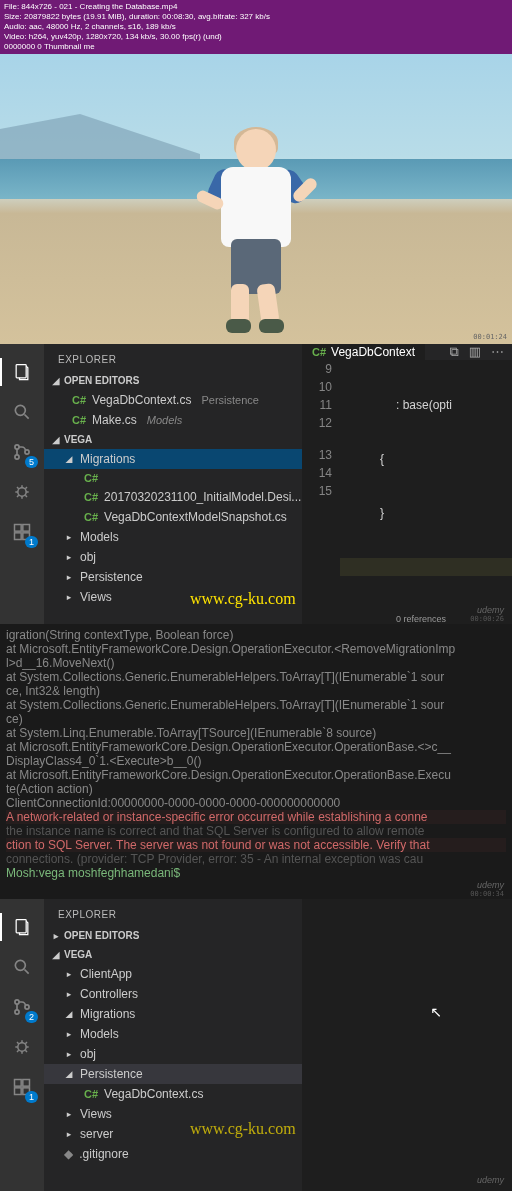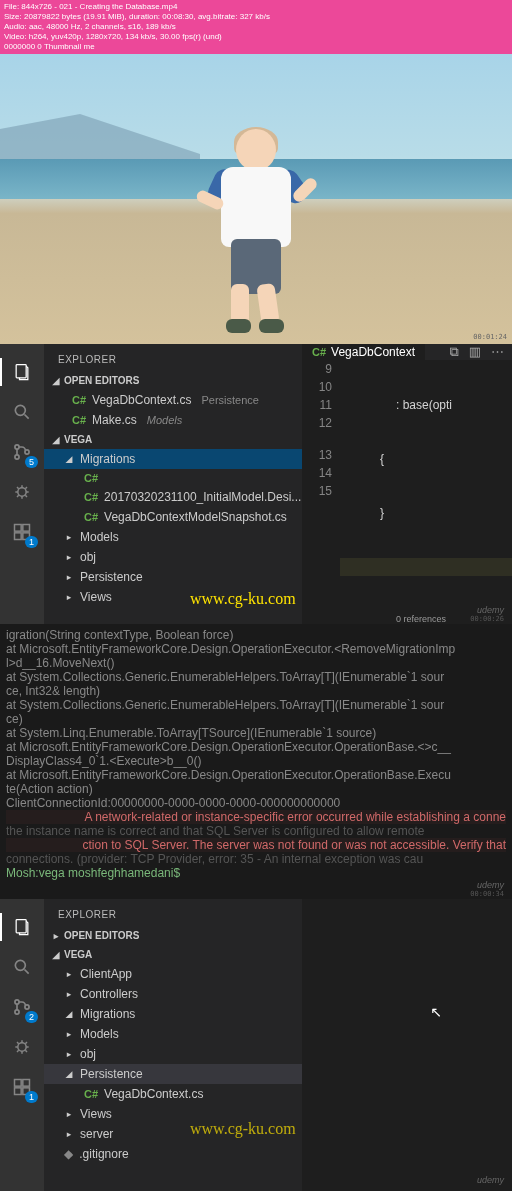--- a/index.html
+++ b/index.html
@@ -1,18 +1,18 @@
 <!DOCTYPE html>
 <html><head>
 <meta charset="utf-8">
 <style>
 * { margin: 0; padding: 0; box-sizing: border-box; font-family: 'Segoe UI', Arial, sans-serif; }
 body { background: #000; width: 512px; color: #ccc; font-size: 12px; }
 
-.media-info { background: #ec4899; color: #fff; font-family: monospace; font-size: 8px; line-height: 10px; padding: 2px 4px; }
+.media-info { background: #701a75; color: #fff; font-family: monospace; font-size: 8px; line-height: 10px; padding: 2px 4px; }
 
 .video-frame { position: relative; width: 512px; height: 290px; background: linear-gradient(to bottom, #a8d4e8 0%, #b8dce8 35%, #d4e5e5 45%, #c8b896 55%, #d4c29c 100%); overflow: hidden; }
 .ocean { position: absolute; top: 105px; width: 100%; height: 40px; background: linear-gradient(to bottom, #5a9ab5, #7ab5c8); }
 .mountain { position: absolute; top: 60px; left: 0; width: 200px; height: 50px; background: #7a9cb0; clip-path: polygon(0 100%, 0 30%, 40% 0, 100% 80%, 100% 100%); opacity: 0.6; }
 .child { position: absolute; bottom: 5px; left: 50%; transform: translateX(-50%); width: 110px; height: 210px; }
 .child-head { position: absolute; top: 0; left: 35px; width: 40px; height: 42px; background: #f5d5b8; border-radius: 50%; }
 .child-hair { position: absolute; top: -2px; left: 33px; width: 44px; height: 30px; background: #d4b896; border-radius: 50% 50% 30% 30%; }
 .child-body { position: absolute; top: 38px; left: 20px; width: 70px; height: 80px; background: #f8f8f8; border-radius: 12px 12px 8px 8px; }
 .child-sleeve-l { position: absolute; top: 40px; left: 10px; width: 22px; height: 35px; background: #3968a8; border-radius: 10px; transform: rotate(25deg); }
 .child-sleeve-r { position: absolute; top: 40px; right: 8px; width: 22px; height: 35px; background: #3968a8; border-radius: 10px; transform: rotate(-35deg); }
@@ -63,21 +63,21 @@
 .udemy { position: absolute; right: 8px; font-size: 9px; color: #666; font-style: italic; }
 .ud1 { top: 605px; }
 .ud2 { top: 880px; }
 .ud3 { top: 1175px; }
 .vidtime2 { position: absolute; right: 8px; font-size: 7px; color: #555; font-family: monospace; }
 .vt2a { top: 615px; text-align: center; }
 .vt2b { top: 890px; }
 
 .terminal { background: #1a1a1a; font-family: monospace; font-size: 12px; line-height: 14px; padding: 4px 6px; color: #888; height: 275px; overflow: hidden; }
 .term-line { white-space: nowrap; overflow: hidden; }
-.term-err { color: #d16969; background: rgba(255,100,100,0.05); text-align: right; }
+.term-err { color: #d16969; background: rgba(255,100,100,0.05); }
 .term-prompt { color: #7ab87a; }
 
 .vscode2 { background: #1e1e1e; display: flex; height: 296px; position: relative; }
 .cursor-ptr { position: absolute; top: 105px; right: 70px; color: #fff; font-size: 14px; }
 .editor-bg { flex: 1; background: #1e1e1e; position: relative; }
 .giticon { color: #888; font-size: 12px; }
 </style>
 </head>
 <body>
 
@@ -244,21 +244,21 @@
 <div class="vidtime2 vt2a">00:00:26</div>
 
 <div class="terminal">
   <div class="term-line">igration(String contextType, Boolean force)</div>
   <div class="term-line">   at Microsoft.EntityFrameworkCore.Design.OperationExecutor.&lt;RemoveMigrationImp</div>
   <div class="term-line">l&gt;d__16.MoveNext()</div>
   <div class="term-line">   at System.Collections.Generic.EnumerableHelpers.ToArray[T](IEnumerable`1 sour</div>
   <div class="term-line">ce, Int32&amp; length)</div>
   <div class="term-line">   at System.Collections.Generic.EnumerableHelpers.ToArray[T](IEnumerable`1 sour</div>
   <div class="term-line">ce)</div>
-  <div class="term-line">   at System.Linq.Enumerable.ToArray[TSource](IEnumerable`1 source)</div>
+  <div class="term-line">   at System.Linq.Enumerable.ToArray[TSource](IEnumerable`8 source)</div>
   <div class="term-line">   at Microsoft.EntityFrameworkCore.Design.OperationExecutor.OperationBase.&lt;&gt;c__</div>
   <div class="term-line">DisplayClass4_0`1.&lt;Execute&gt;b__0()</div>
   <div class="term-line">   at Microsoft.EntityFrameworkCore.Design.OperationExecutor.OperationBase.Execu</div>
   <div class="term-line">te(Action action)</div>
   <div class="term-line">ClientConnectionId:00000000-0000-0000-0000-000000000000</div>
   <div class="term-line term-err">A network-related or instance-specific error occurred while establishing a conne</div>
   <div class="term-line" style="color:#555"> the instance name is correct and that SQL Server is configured to allow remote </div>
   <div class="term-line term-err">ction to SQL Server. The server was not found or was not accessible. Verify that</div>
   <div class="term-line" style="color:#555">connections. (provider: TCP Provider, error: 35 - An internal exception was cau</div>
   <div class="term-line"><span class="term-prompt">Mosh:vega moshfeghhamedani$</span></div>

